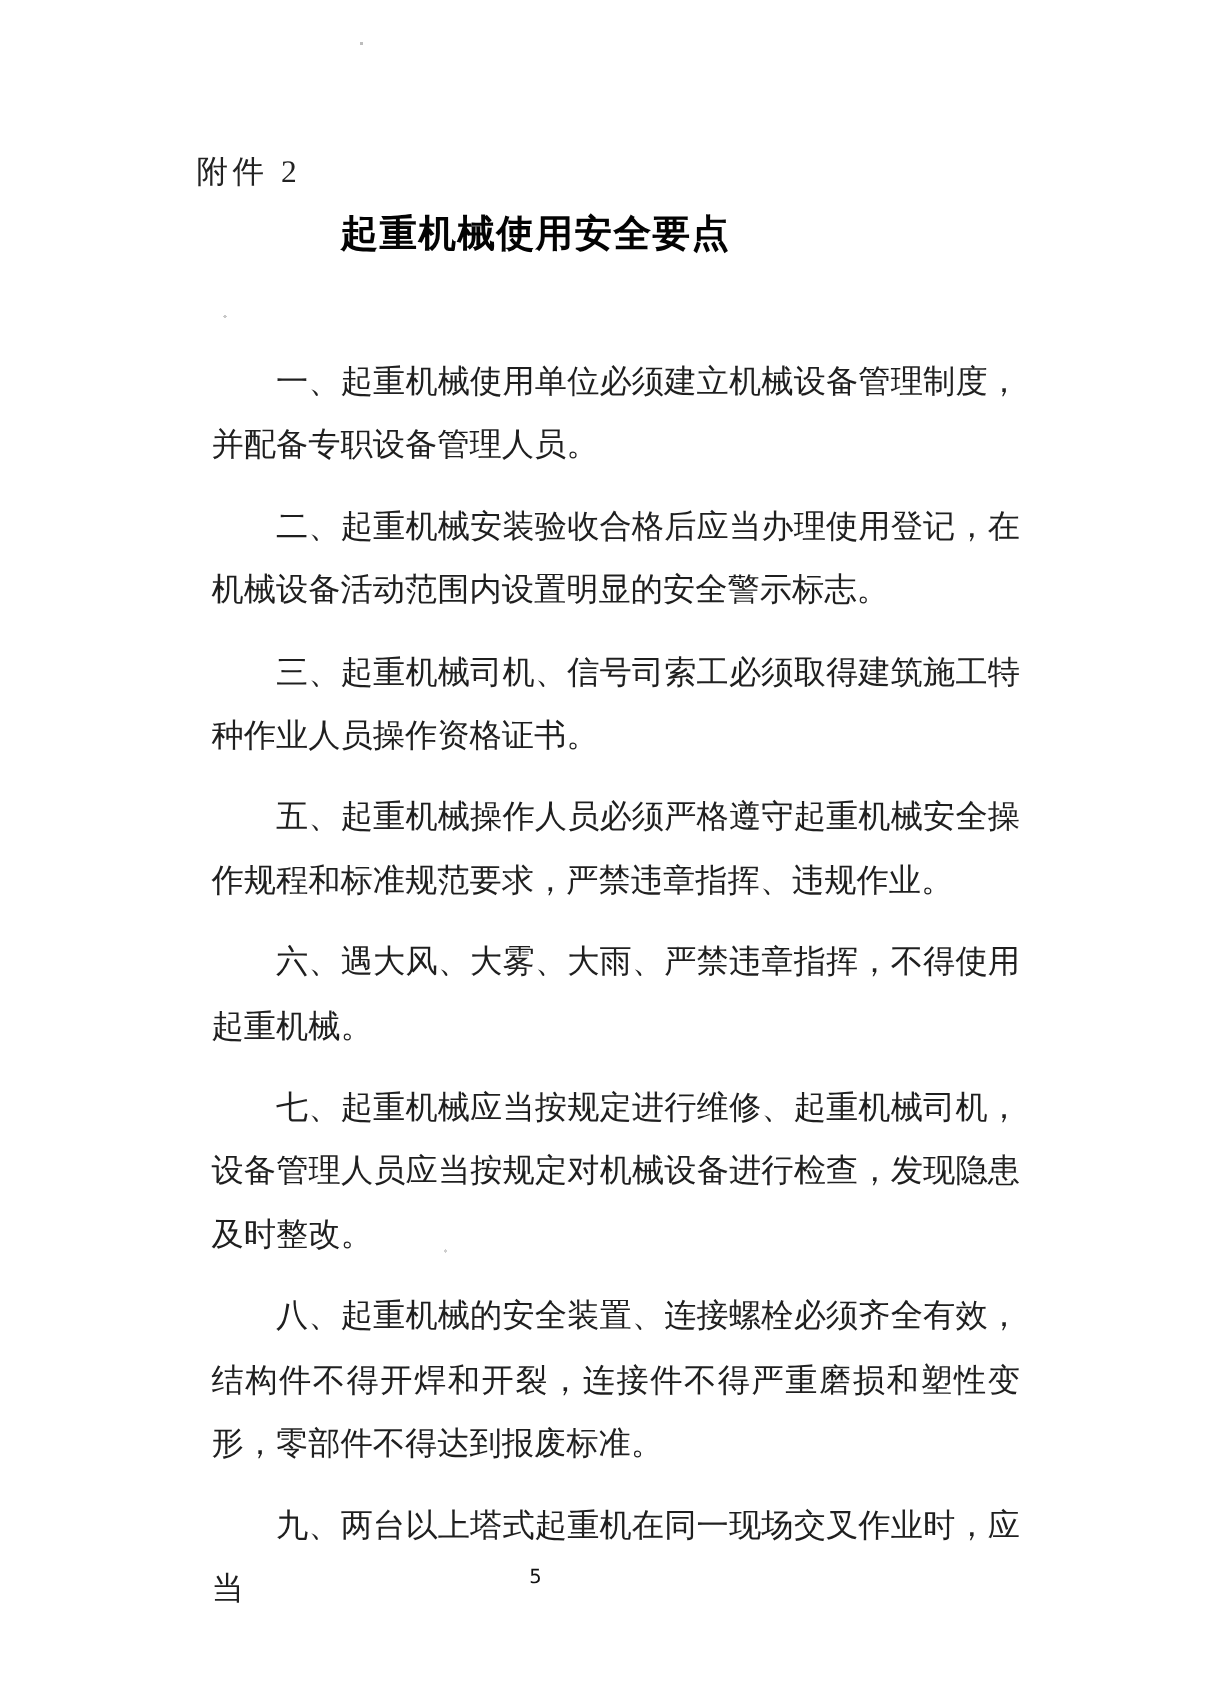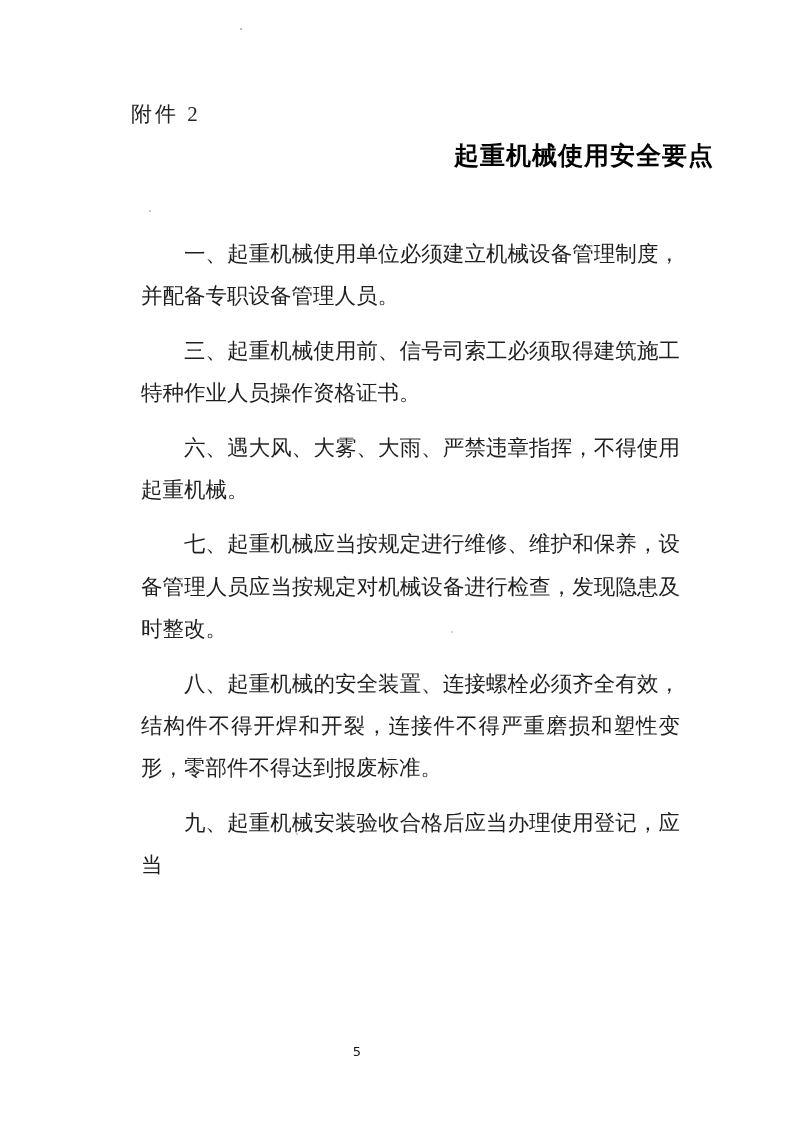--- a/index.html
+++ b/index.html
@@ -31,21 +31,21 @@
     letter-spacing: 3px;
     color: #232323;
     white-space: nowrap;
   }
   .doc-title {
     position: absolute;
     left: 0;
     right: 0;
     top: 139px;
     margin: 0;
-    text-align: right;
+    text-align: center;
     font-family: "Liberation Sans", "DejaVu Sans", sans-serif;
     font-size: 25px;
     font-weight: 700;
     letter-spacing: 1px;
     color: #030303;
   }
   .doc-body {
     position: absolute;
     left: 129px;
     top: 221px;
@@ -76,22 +76,24 @@
 <body>
 
 <div class="page">
 
   <div class="attachment-label">附件 2</div>
 
   <h1 class="doc-title">起重机械使用安全要点</h1>
 
   <div class="doc-body">
     <p>一、起重机械使用单位必须建立机械设备管理制度，并配备专职设备管理人员。</p>
-    <p>三、起重机械使用前、信号司索工必须取得建筑施工特种作业人员操作资格证书。</p>
+    <p>二、起重机械安装验收合格后应当办理使用登记，在机械设备活动范围内设置明显的安全警示标志。</p>
+    <p>三、起重机械司机、信号司索工必须取得建筑施工特种作业人员操作资格证书。</p>
+    <p>五、起重机械操作人员必须严格遵守起重机械安全操作规程和标准规范要求，严禁违章指挥、违规作业。</p>
     <p>六、遇大风、大雾、大雨、严禁违章指挥，不得使用起重机械。</p>
-    <p>七、起重机械应当按规定进行维修、维护和保养，设备管理人员应当按规定对机械设备进行检查，发现隐患及时整改。</p>
+    <p>七、起重机械应当按规定进行维修、起重机械司机，设备管理人员应当按规定对机械设备进行检查，发现隐患及时整改。</p>
     <p>八、起重机械的安全装置、连接螺栓必须齐全有效，结构件不得开焊和开裂，连接件不得严重磨损和塑性变形，零部件不得达到报废标准。</p>
-    <p>九、起重机械安装验收合格后应当办理使用登记，应当</p>
+    <p>九、两台以上塔式起重机在同一现场交叉作业时，应当</p>
   </div>
 
   <div class="page-number">5</div>
 
 </div>
 
 </body></html>

